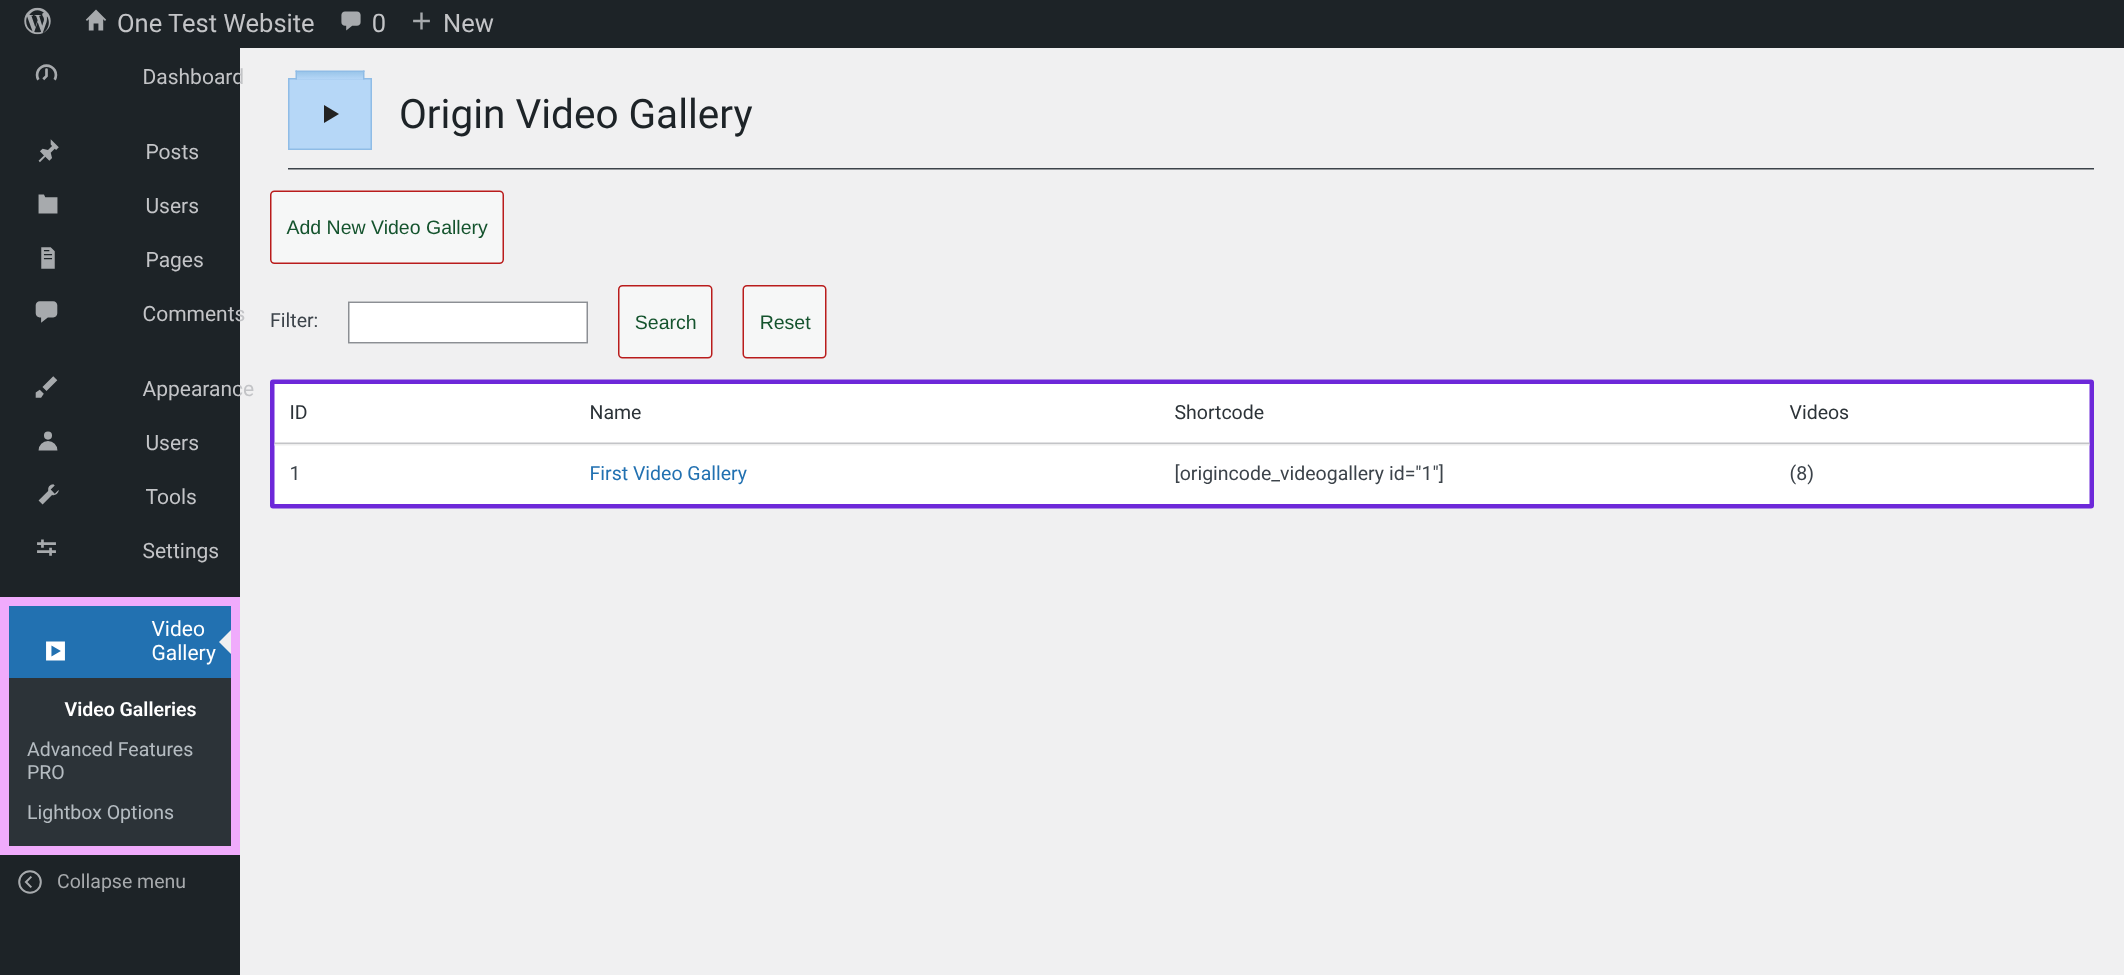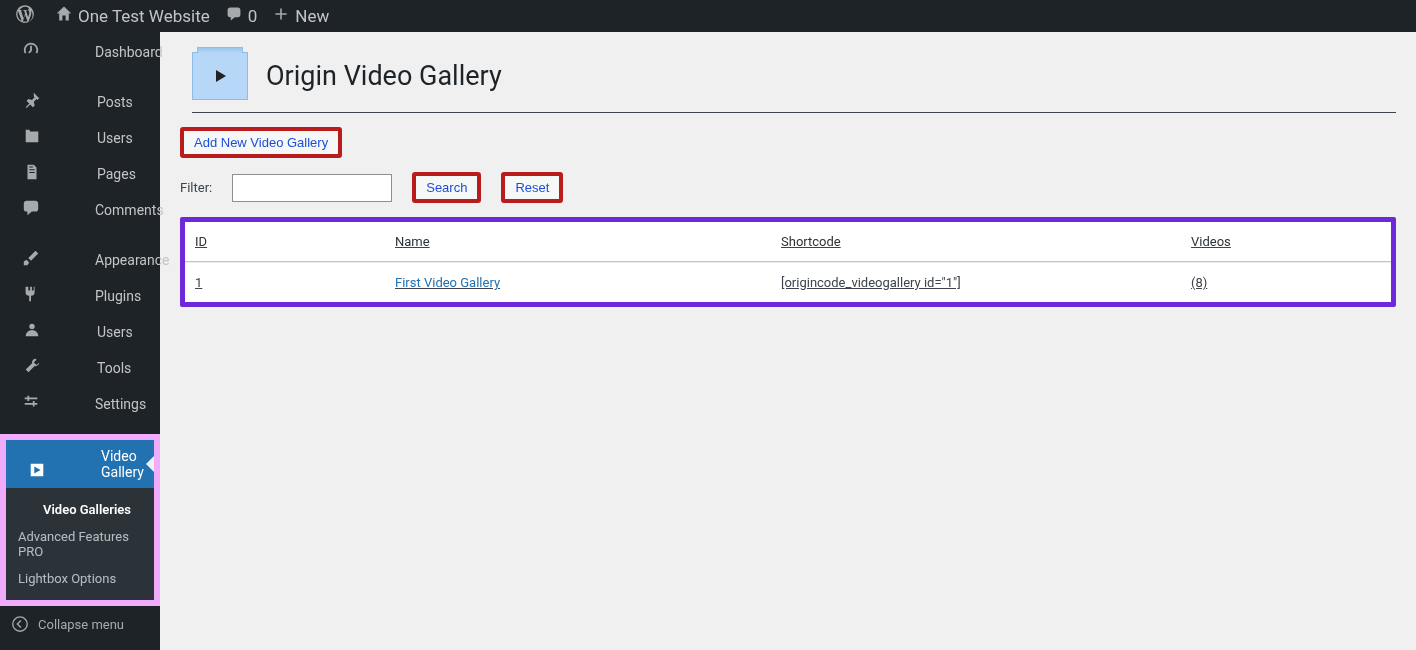--- a/index.html
+++ b/index.html
@@ -23,26 +23,26 @@
 .submenu .sub-item.current { color: #fff; font-weight: 600; margin-left: 25px; }
 .highlight-box { border: 6px solid #f0abfc; }
 
 .content { flex: 1; padding: 20px 20px 20px 20px; }
 .page-header { display: flex; align-items: center; border-bottom: 1px solid #3c434a; padding-bottom: 12px; margin-bottom: 14px; margin-left: 12px; }
 .page-logo { width: 56px; height: 48px; background: #b6d7f7; border: 1px solid #8fbce6; position: relative; margin-right: 18px; display: flex; align-items: center; justify-content: center; }
 .page-logo::before { content: ""; position: absolute; top: -6px; left: 4px; right: 4px; height: 5px; background: linear-gradient(#9bc6ea,#b6d7f7); border: 1px solid #8fbce6; border-bottom: none; }
 .page-logo svg { fill: #222; }
 .page-title { font-size: 27px; font-weight: 400; color: #1d2327; }
 
-.btn { display: inline-block; background: #f6f7f7; border: 4px solid #b91c1c; color: #1d4ed8; padding: 4px 10px; border-radius: 3px; font-size: 13px; cursor: pointer; }
+.btn { display: inline-block; background: #f6f7f7; border: 1px solid #b91c1c; color: #14532d; padding: 16px 10px; border-radius: 3px; font-size: 13px; cursor: pointer; }
 .filter-row { display: flex; align-items: center; gap: 20px; margin: 14px 0; }
 .filter-row label { color: #3c434a; }
 .filter-input { border: 1px solid #8c8f94; padding: 4px 6px; width: 160px; height: 28px; background: #fff; }
 
-.list { background: #fff; border: 5px solid #6d28d9; border-radius: 2px; text-decoration: underline; }
+.list { background: #fff; border: 3px solid #6d28d9; border-radius: 2px; }
 .list-head, .list-row { display: flex; padding: 12px 10px; }
 .list-head { border-bottom: 1px solid #c3c4c7; color: #2c3338; font-weight: 400; }
 .col-id { width: 200px; }
 .col-name { flex: 1; }
 .col-shortcode { width: 410px; }
 .col-videos { width: 190px; }
 .list-row { border-top: 1px solid #eee; }
 .list-row:first-of-type { border-top: none; }
 .list-row .col-name { color: #2271b1; cursor: pointer; }
 
@@ -135,28 +135,20 @@
       <span class="mi-icon">
           <svg width="18" height="18" viewBox="0 0 20 20">
             <path d="M15 2l3 3-8 8-3-3 8-8zM5 12l3 3-2 3H2v-4l3-2z"></path>
           </svg>
         </span>
       <span>Appearance</span>
     </div>
     <div class="menu-item">
       <span class="mi-icon">
           <svg width="18" height="18" viewBox="0 0 20 20">
-            <path d="M7 2v4h2V2h2v4h2V2h1v6a4 4 0 0 1-4 4v6H8v-6a4 4 0 0 1-4-4V2h3z"></path>
-          </svg>
-        </span>
-      <span>Plugins</span>
-    </div>
-    <div class="menu-item">
-      <span class="mi-icon">
-          <svg width="18" height="18" viewBox="0 0 20 20">
             <path d="M10 9a3 3 0 1 0 0-6 3 3 0 0 0 0 6zm-7 8a7 7 0 0 1 14 0H3z"></path>
           </svg>
         </span>
       <span>Users</span>
     </div>
     <div class="menu-item">
       <span class="mi-icon">
           <svg width="18" height="18" viewBox="0 0 20 20">
             <path d="M14 2a4 4 0 0 0-3.9 5L3 14l3 3 7-7a4 4 0 0 0 5-3.9L15 9l-3-3 3-3-1-1z"></path>
           </svg>

